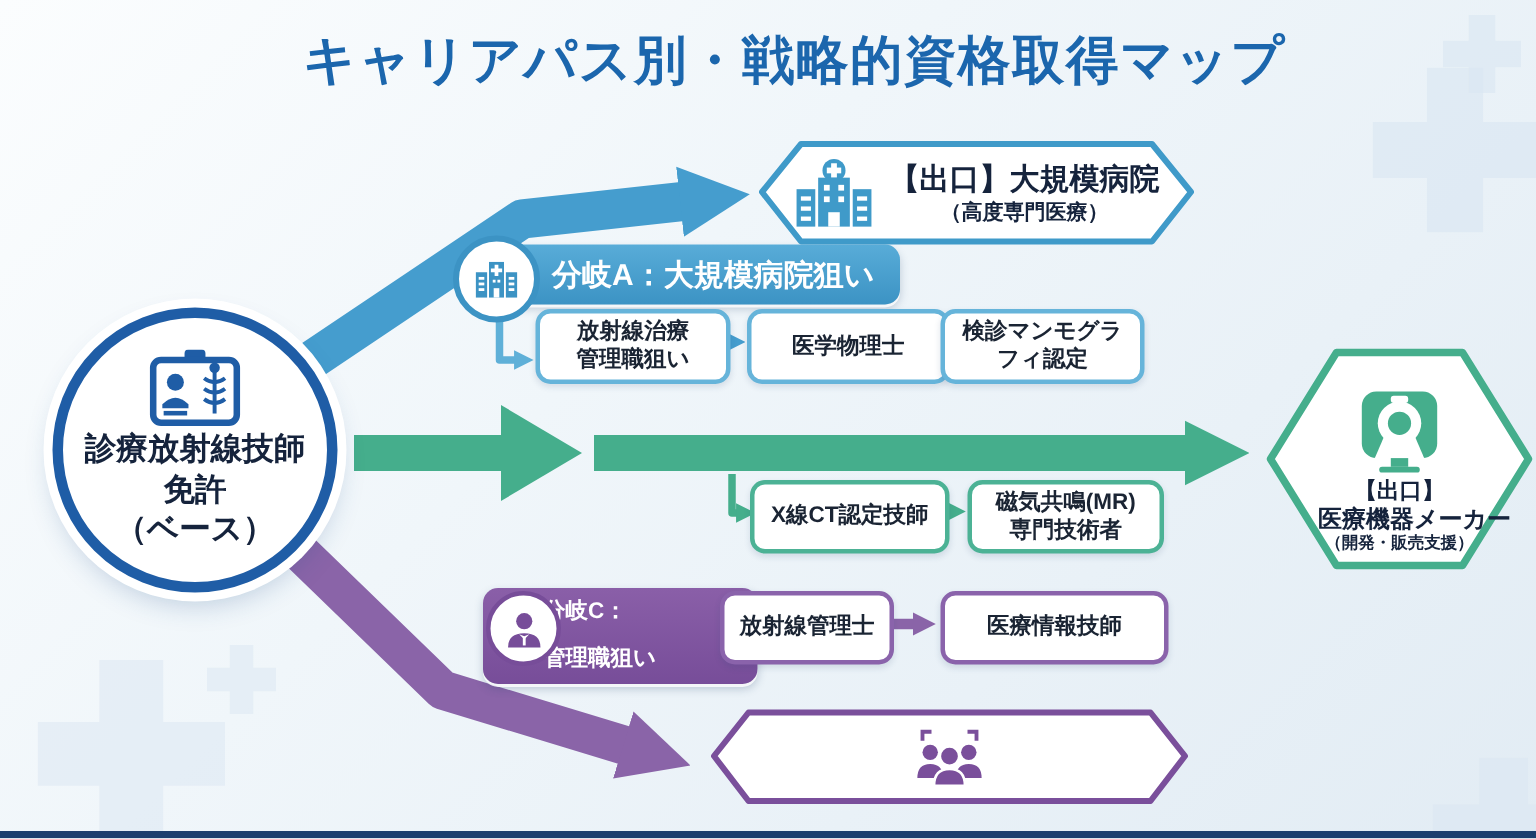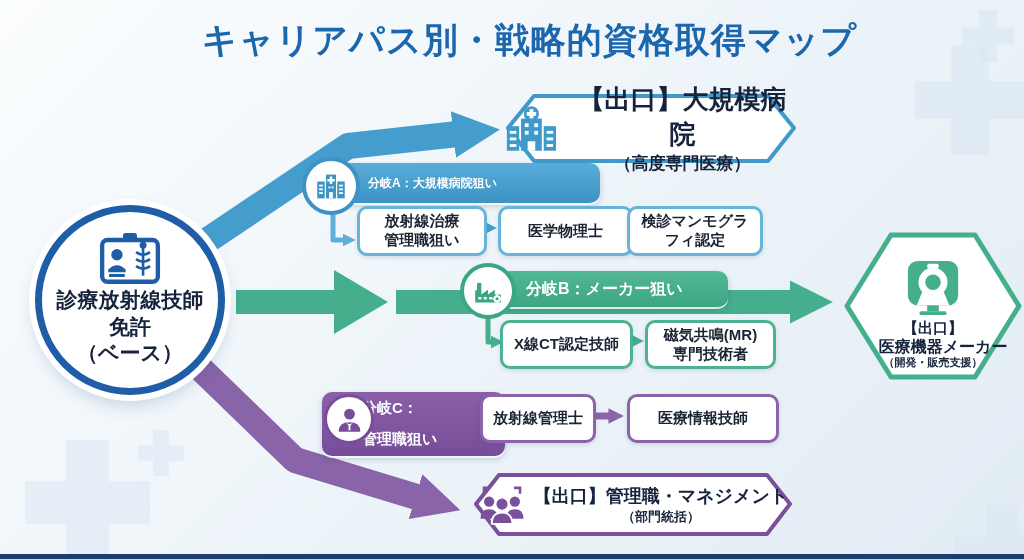--- a/index.html
+++ b/index.html
@@ -19,21 +19,21 @@
     box-shadow:0 0 0 6px #fff, 0 8px 18px rgba(30,80,140,.25);
     display:flex; flex-direction:column; align-items:center; justify-content:center;
     text-align:center; z-index:3; }
   .base-circle .txt { font-size:21px; font-weight:bold; color:#15233c; line-height:1.28; }
 
   .badge { position:absolute; border-radius:10px; color:#fff; font-weight:bold;
     display:flex; align-items:center; z-index:2; box-shadow:0 2px 0 rgba(255,255,255,.8), 0 3px 6px rgba(40,70,110,.25); }
   .badge .bicon { position:absolute; background:#fff; border-radius:50%;
     display:flex; align-items:center; justify-content:center; }
   .badge-a { left:316px; top:163px; width:232px; height:40px;
-    background:linear-gradient(#58acd8,#3c93c4); padding-left:52px; font-size:12px; }
+    background:linear-gradient(#58acd8,#3c93c4); padding-left:52px; font-size:20px; }
   .badge-a .bicon { width:50px; height:50px; left:-14px; top:-6px; border:4px solid #3c93c4; }
   .badge-b { left:500px; top:271px; width:202px; height:36px;
     background:linear-gradient(#52b796,#3ca583); padding-left:26px; font-size:16px; }
   .badge-b .bicon { width:48px; height:48px; left:-40px; top:-8px; border:4px solid #3ca583; }
   .badge-c { left:322px; top:392px; width:143px; height:64px;
     background:linear-gradient(#8a5fa8,#774d99); padding-left:40px; font-size:15px; line-height:1.25; }
   .badge-c .bicon { width:44px; height:44px; left:2px; top:2px; border:3px solid #774d99; }
 
   .cert-box { position:absolute; background:#fff; border-radius:10px; z-index:2;
     display:flex; flex-direction:column; align-items:center; justify-content:center;
@@ -41,21 +41,21 @@
     box-shadow:0 2px 4px rgba(40,70,110,.14); }
   .b-blue   { border:3px solid #66b4da; }
   .b-green  { border:3px solid #4cb295; }
   .b-purple { border:3px solid #8a63ab; }
 
   .exit { position:absolute; z-index:2; }
   .exit > svg.shape { position:absolute; inset:0; }
   .exit .content { position:relative; width:100%; height:100%;
     display:flex; align-items:center; justify-content:center; color:#15233c; font-weight:bold; }
   .exit .col { display:flex; flex-direction:column; align-items:center; text-align:center; }
-  .exit-top .main { font-size:26px; } .exit-top .sub { font-size:17px; }
+  .exit-top .main { font-size:20px; } .exit-top .sub { font-size:14px; }
   .exit-right .content { flex-direction:column; padding-top:8px; line-height:1.2; }
   .exit-right .tag { font-size:15px; margin-top:2px; }
   .exit-right .main { font-size:16px;margin-left:20px; }
   .exit-right .sub { font-size:11px; }
   .exit-bottom .main { font-size:18px; } .exit-bottom .sub { font-size:13px; }
 
   .bottom-bar { position:absolute; left:0; right:0; bottom:0; height:5px; background:#1c3e6e; z-index:4; }
 </style>
 </head>
 <body>
@@ -160,38 +160,20 @@
   </div>
   <div class="cert-box b-blue" style="left:498px;top:206px;width:129px;height:44px;">
     <span>医学物理士</span>
     <span></span>
   </div>
   <div class="cert-box b-blue" style="left:627px;top:206px;width:130px;height:44px;font-family:Liberation Serif, serif;">
     <span>検診マンモグラ</span>
     <span>フィ認定</span>
   </div>
 
-  <div class="badge badge-b">
-    <span class="bicon">
-      <svg width="28" height="25" viewBox="0 0 46 40" style="color:#3ca583">
-        <rect x="5" y="6" width="7" height="14" fill="currentColor"></rect>
-        <path d="M2 38 V18 h10 v7 l11 -8 v8 l11 -8 v8 h10 v13 z" fill="currentColor"></path>
-        <rect x="7" y="29" width="5" height="4" fill="#fff"></rect>
-          <rect x="16" y="29" width="5" height="4" fill="#fff"></rect>
-          <rect x="25" y="29" width="5" height="4" fill="#fff"></rect>
-        <circle cx="38" cy="32" r="6" fill="#fff"></circle>
-          <circle cx="38" cy="32" r="2.5" fill="currentColor"></circle>
-        <rect x="36.7" y="24.5" width="2.6" height="3" fill="#fff"></rect>
-          <rect x="36.7" y="36.5" width="2.6" height="3" fill="#fff"></rect>
-        <rect x="30.5" y="30.7" width="3" height="2.6" fill="#fff"></rect>
-          <rect x="42.5" y="30.7" width="3" height="2.6" fill="#fff"></rect>
-      </svg>
-    </span>
-    <span>分岐B：メーカー狙い</span>
-  </div>
 
   <div class="cert-box b-green" style="left:500px;top:320px;width:127px;height:43px;">
     <span>X線CT認定技師</span>
     <span></span>
   </div>
   <div class="cert-box b-green" style="left:645px;top:320px;width:125px;height:43px;">
     <span>磁気共鳴(MR)</span>
     <span>専門技術者</span>
   </div>
 
@@ -275,21 +257,17 @@
     <div class="content" style="gap:8px;">
       <svg width="48" height="42" viewBox="0 0 56 48" style="color:#7a4f9b">
         <path d="M7 11 V4 H14 M42 4 H49 V11" fill="none" stroke="currentColor" stroke-width="3"></path>
         <circle cx="13" cy="20" r="6" fill="currentColor"></circle>
         <path d="M3 40 q0 -11 10 -11 q10 0 10 11 z" fill="currentColor"></path>
         <circle cx="43" cy="20" r="6" fill="currentColor"></circle>
         <path d="M33 40 q0 -11 10 -11 q10 0 10 11 z" fill="currentColor"></path>
         <circle cx="28" cy="23" r="7.5" fill="currentColor" stroke="#fff" stroke-width="2"></circle>
         <path d="M16 46 q0 -13 12 -13 q12 0 12 13 z" fill="currentColor" stroke="#fff" stroke-width="2"></path>
       </svg>
-      <div class="col">
-        <span class="main">【出口】管理職・マネジメント</span>
-        <span class="sub">（部門統括）</span>
-      </div>
     </div>
   </div>
 
   <div class="bottom-bar"></div>
 </div>
 
 </body></html>

